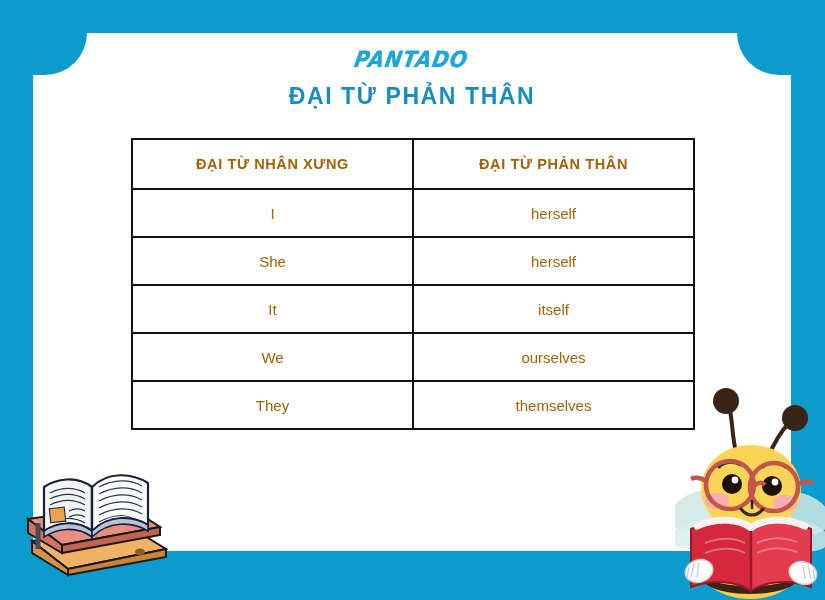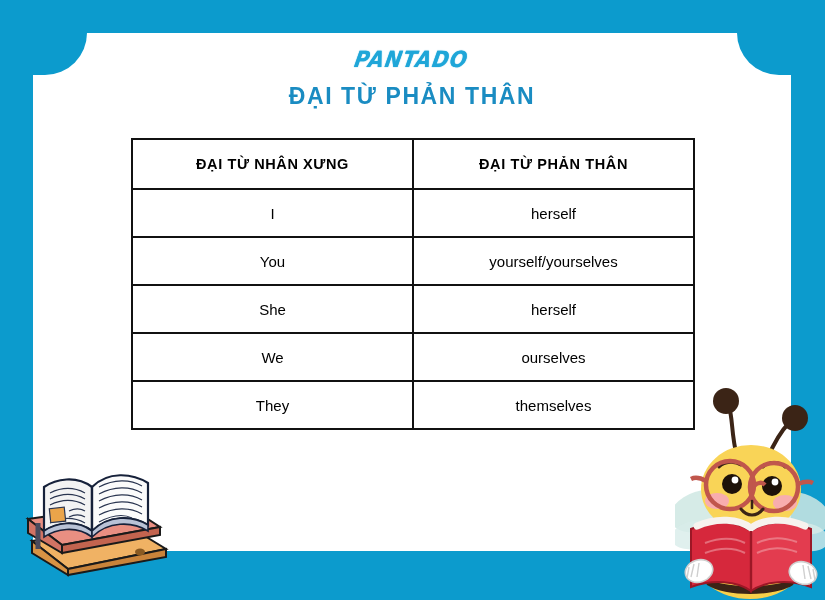--- a/index.html
+++ b/index.html
@@ -84,21 +84,21 @@
     table-layout: fixed;
     background: transparent;
   }
 
   table.pronoun-table th,
   table.pronoun-table td {
     border: 2px solid #111111;
     text-align: center;
     vertical-align: middle;
     height: 48px;
-    color: #000000;
+    color: #a16207;
     font-size: 15px;
     font-family: "Liberation Sans", sans-serif;
   }
 
   table.pronoun-table th {
     font-weight: 700;
     font-size: 14.5px;
     letter-spacing: 0.6px;
     height: 50px;
   }
@@ -146,26 +146,26 @@
           <th>ĐẠI TỪ NHÂN XƯNG</th>
           <th>ĐẠI TỪ PHẢN THÂN</th>
         </tr>
       </thead>
       <tbody id="table-body">
           <tr>
             <td>I</td>
             <td>herself</td>
           </tr>
           <tr>
-            <td>You</td>
-            <td>yourself/yourselves</td>
-          </tr>
-          <tr>
             <td>She</td>
             <td>herself</td>
+          </tr>
+          <tr>
+            <td>It</td>
+            <td>itself</td>
           </tr>
           <tr>
             <td>We</td>
             <td>ourselves</td>
           </tr>
           <tr>
             <td>They</td>
             <td>themselves</td>
           </tr>
         </tbody>

